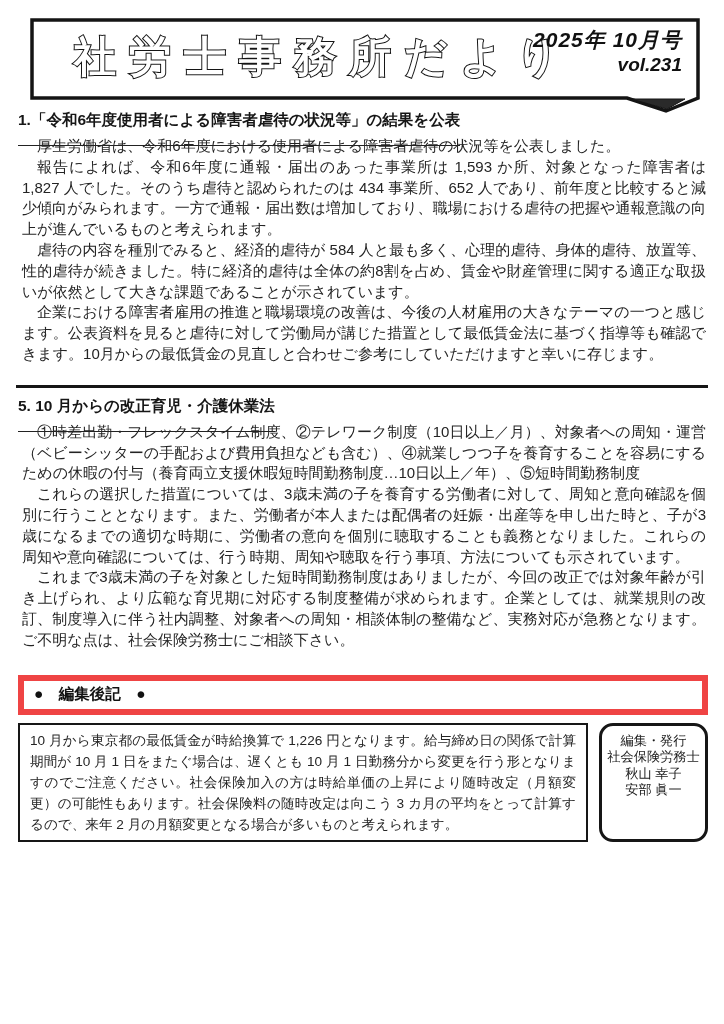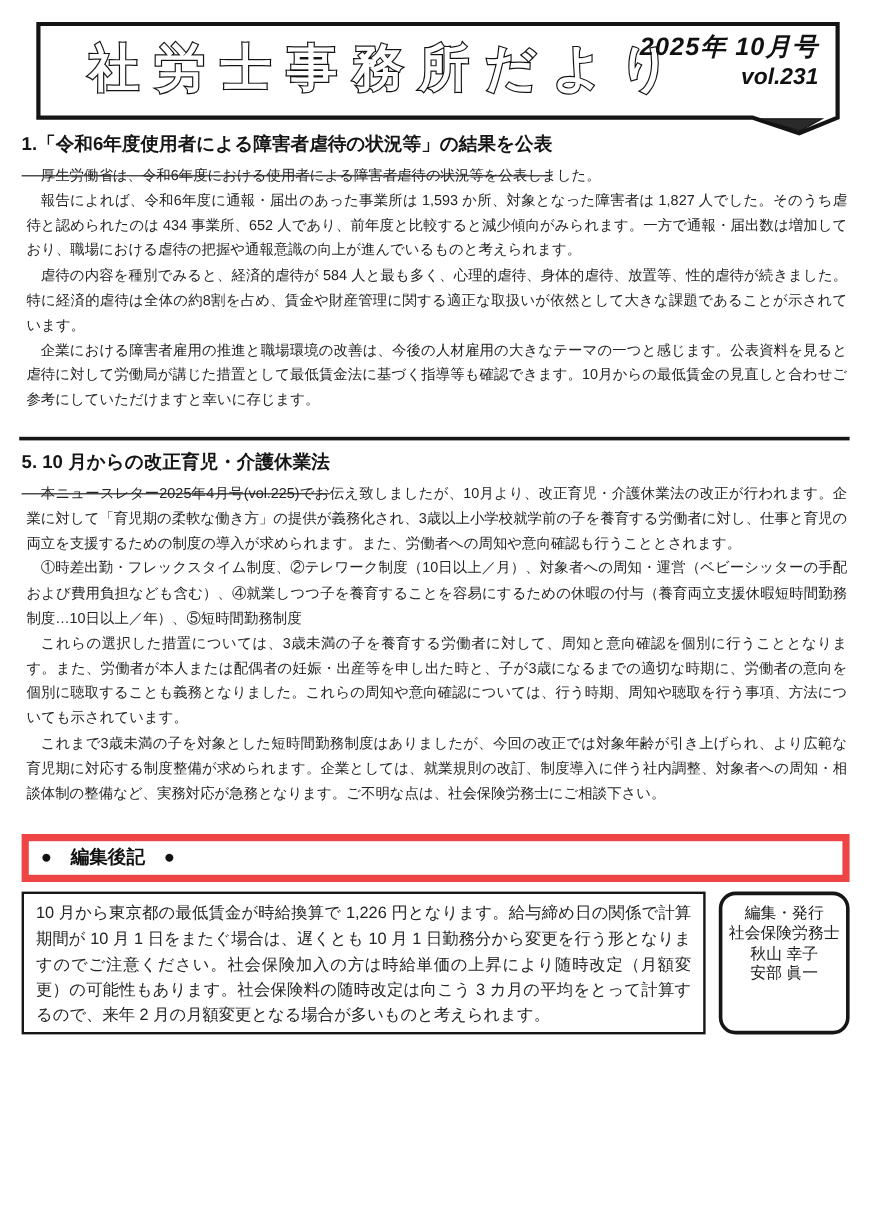--- a/index.html
+++ b/index.html
@@ -27,21 +27,21 @@
   }
   .banner-issue .l1 { font-size:21px; letter-spacing:1px; }
   .banner-issue .l2 { font-size:19px; }
 
   
   .sec-heading {
     font-size:15.5px; font-weight:bold; color:#161616;
     margin:8px 0 5px 2px;
   }
   .sec-heading span { border-bottom:1.5px solid #222; padding-bottom:17px; }
-  .body-text { font-size:12px; line-height:20.8px; text-align:justify; margin:0 4px 0 6px; color:#242424; }
+  .body-text { font-size:15px; line-height:20.8px; text-align:justify; margin:0 4px 0 6px; color:#242424; }
   .body-text p { margin:0; text-indent:1em; }
   .kw-line { margin-top:1px; text-indent:0; }
   .kw-box { border:1px solid #444; padding:0 3px; margin:0 1px; }
 
   .divider { height:3px; background:#161616; margin:20px 2px 8px 0; }
 
   
   .postscript-head {
     border:6px solid #ef4444; margin:24px 2px 6px 2px;
     padding:3px 10px 4px 10px; font-size:15.5px; font-weight:bold; color:#111;
@@ -80,21 +80,20 @@
     <p>厚生労働省は、令和6年度における使用者による障害者虐待の状況等を公表しました。</p>
     <p>報告によれば、令和6年度に通報・届出のあった事業所は 1,593 か所、対象となった障害者は 1,827 人でした。そのうち虐待と認められたのは 434 事業所、652 人であり、前年度と比較すると減少傾向がみられます。一方で通報・届出数は増加しており、職場における虐待の把握や通報意識の向上が進んでいるものと考えられます。</p>
     <p>虐待の内容を種別でみると、経済的虐待が 584 人と最も多く、心理的虐待、身体的虐待、放置等、性的虐待が続きました。特に経済的虐待は全体の約8割を占め、賃金や財産管理に関する適正な取扱いが依然として大きな課題であることが示されています。</p>
     <p>企業における障害者雇用の推進と職場環境の改善は、今後の人材雇用の大きなテーマの一つと感じます。公表資料を見ると虐待に対して労働局が講じた措置として最低賃金法に基づく指導等も確認できます。10月からの最低賃金の見直しと合わせご参考にしていただけますと幸いに存じます。</p>
   </div>
 
   <div class="divider"></div>
 
   <div class="sec-heading"><span>5. 10 月からの改正育児・介護休業法</span></div>
   <div class="body-text">
-    <p>本ニュースレター2025年4月号(vol.225)でお伝え致しましたが、10月より、改正育児・介護休業法の改正が行われます。企業に対して「育児期の柔軟な働き方」の提供が義務化され、3歳以上小学校就学前の子を養育する労働者に対し、仕事と育児の両立を支援するための制度の導入が求められます。また、労働者への周知や意向確認も行うこととされます。</p>
     <p>①時差出勤・フレックスタイム制度、②テレワーク制度（10日以上／月）、対象者への周知・運営（ベビーシッターの手配および費用負担なども含む）、④就業しつつ子を養育することを容易にするための休暇の付与（養育両立支援休暇短時間勤務制度…10日以上／年）、⑤短時間勤務制度</p>
     <p>これらの選択した措置については、3歳未満の子を養育する労働者に対して、周知と意向確認を個別に行うこととなります。また、労働者が本人または配偶者の妊娠・出産等を申し出た時と、子が3歳になるまでの適切な時期に、労働者の意向を個別に聴取することも義務となりました。これらの周知や意向確認については、行う時期、周知や聴取を行う事項、方法についても示されています。</p>
     <p>これまで3歳未満の子を対象とした短時間勤務制度はありましたが、今回の改正では対象年齢が引き上げられ、より広範な育児期に対応する制度整備が求められます。企業としては、就業規則の改訂、制度導入に伴う社内調整、対象者への周知・相談体制の整備など、実務対応が急務となります。ご不明な点は、社会保険労務士にご相談下さい。</p>
   </div>
 
   <div class="postscript-head">●　編集後記　●</div>
 
   <div class="bottom-row">
     <div class="minwage-box">
       <p style="margin:0; text-indent:0;">10 月から東京都の最低賃金が時給換算で 1,226 円となります。給与締め日の関係で計算期間が 10 月 1 日をまたぐ場合は、遅くとも 10 月 1 日勤務分から変更を行う形となりますのでご注意ください。社会保険加入の方は時給単価の上昇により随時改定（月額変更）の可能性もあります。社会保険料の随時改定は向こう 3 カ月の平均をとって計算するので、来年 2 月の月額変更となる場合が多いものと考えられます。</p>

